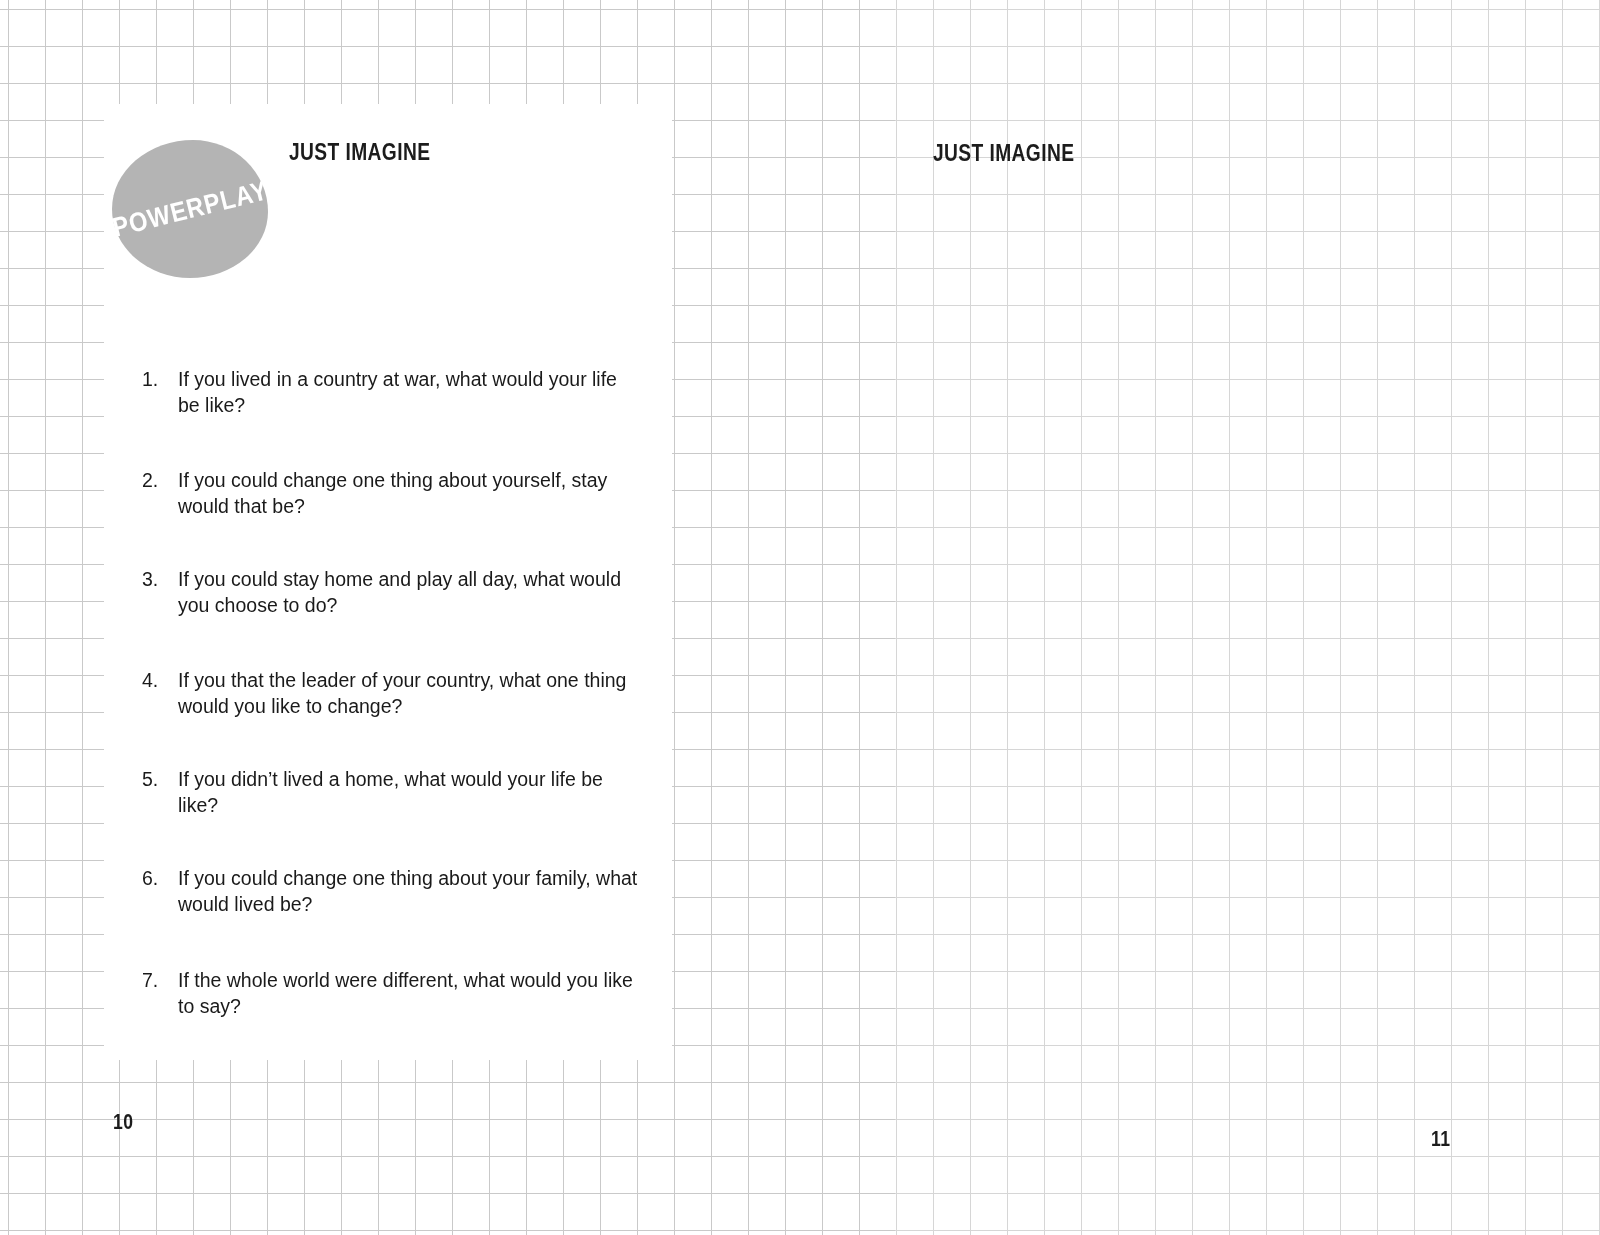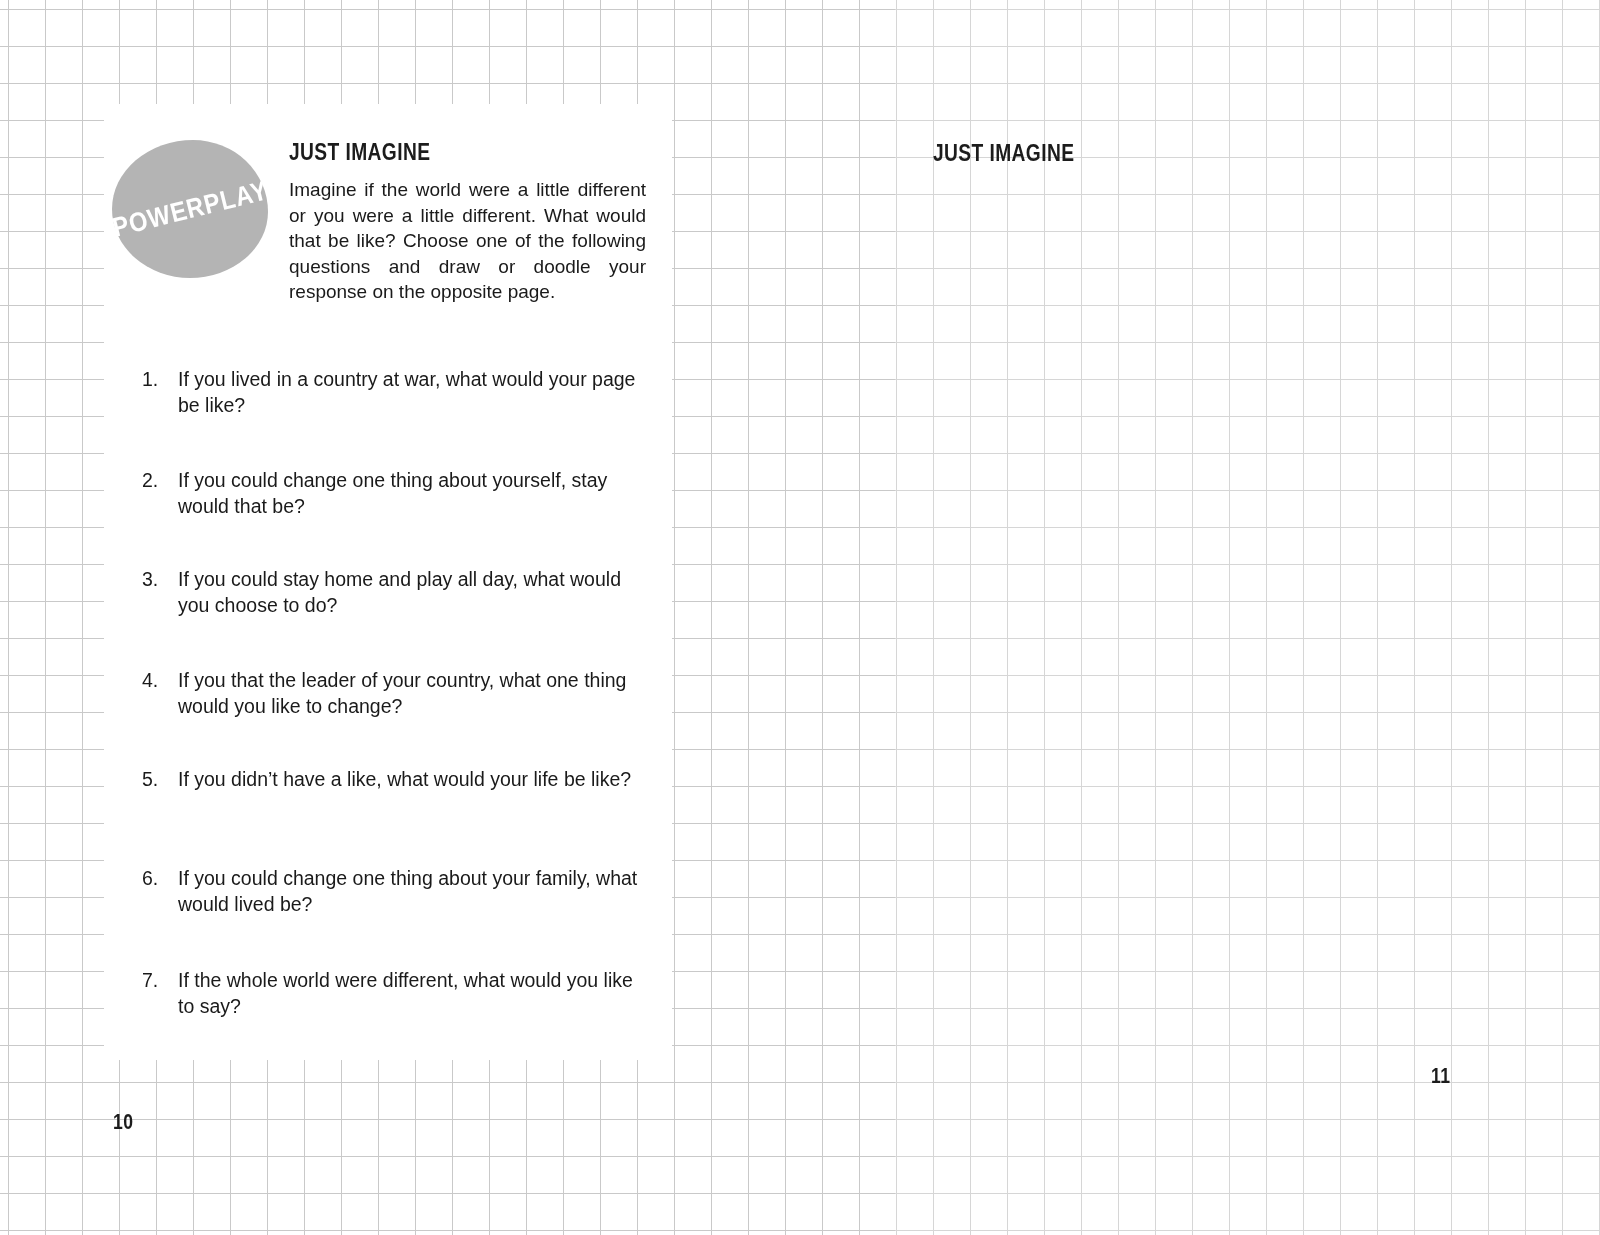--- a/index.html
+++ b/index.html
@@ -101,60 +101,59 @@
   .q3 { top: 566px; }
   .q4 { top: 667px; }
   .q5 { top: 766px; }
   .q6 { top: 865px; }
   .q7 { top: 967px; }
   .page-number {
     position: absolute;
     font-size: 22px;
   }
   .page-number-left  { left: 113px;  top: 1109px; }
-  .page-number-right { left: 1431px; top: 1063px; }
+  .page-number-right { left: 1431px; top: 1126px; }
 </style>
 </head>
 <body>
 
 <div class="spread">
 
   <div class="right-page-veil"></div>
 
   <div class="left-panel"></div>
 
   <div class="badge">
     <span class="badge-label">POWERPLAY</span>
   </div>
 
   <div class="page-heading heading-left">
     <span class="condensed">JUST IMAGINE</span>
   </div>
 
-  <div class="intro">Imagine if the world were a little different or you were a little different. What would that be like? Choose one of the following questions and draw or doodle your response on the opposite page.</div>
 
   <div class="question q1">
     <div class="q-number">1.</div>
-    <div class="q-text">If you lived in a country at war, what would your page be like?</div>
+    <div class="q-text">If you lived in a country at war, what would your life be like?</div>
   </div>
   <div class="question q2">
     <div class="q-number">2.</div>
     <div class="q-text">If you could change one thing about yourself, stay would that be?</div>
   </div>
   <div class="question q3">
     <div class="q-number">3.</div>
     <div class="q-text">If you could stay home and play all day, what would you choose to do?</div>
   </div>
   <div class="question q4">
     <div class="q-number">4.</div>
     <div class="q-text">If you that the leader of your country, what one thing would you like to change?</div>
   </div>
   <div class="question q5">
     <div class="q-number">5.</div>
-    <div class="q-text">If you didn’t have a like, what would your life be like?</div>
+    <div class="q-text">If you didn’t lived a home, what would your life be like?</div>
   </div>
   <div class="question q6">
     <div class="q-number">6.</div>
     <div class="q-text">If you could change one thing about your family, what would lived be?</div>
   </div>
   <div class="question q7">
     <div class="q-number">7.</div>
     <div class="q-text">If the whole world were different, what would you like to say?</div>
   </div>
 

